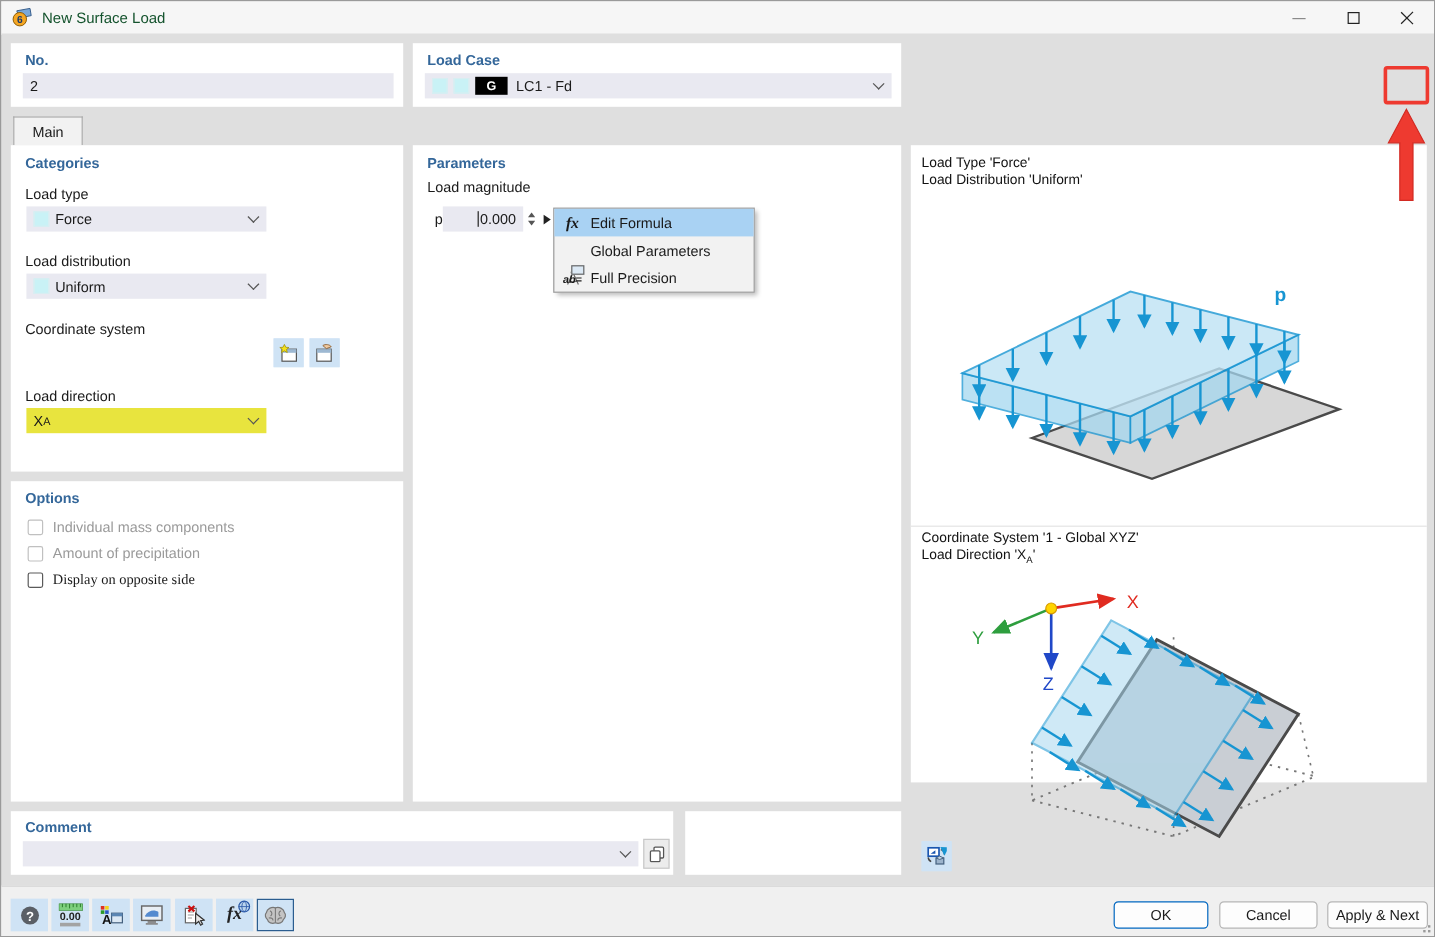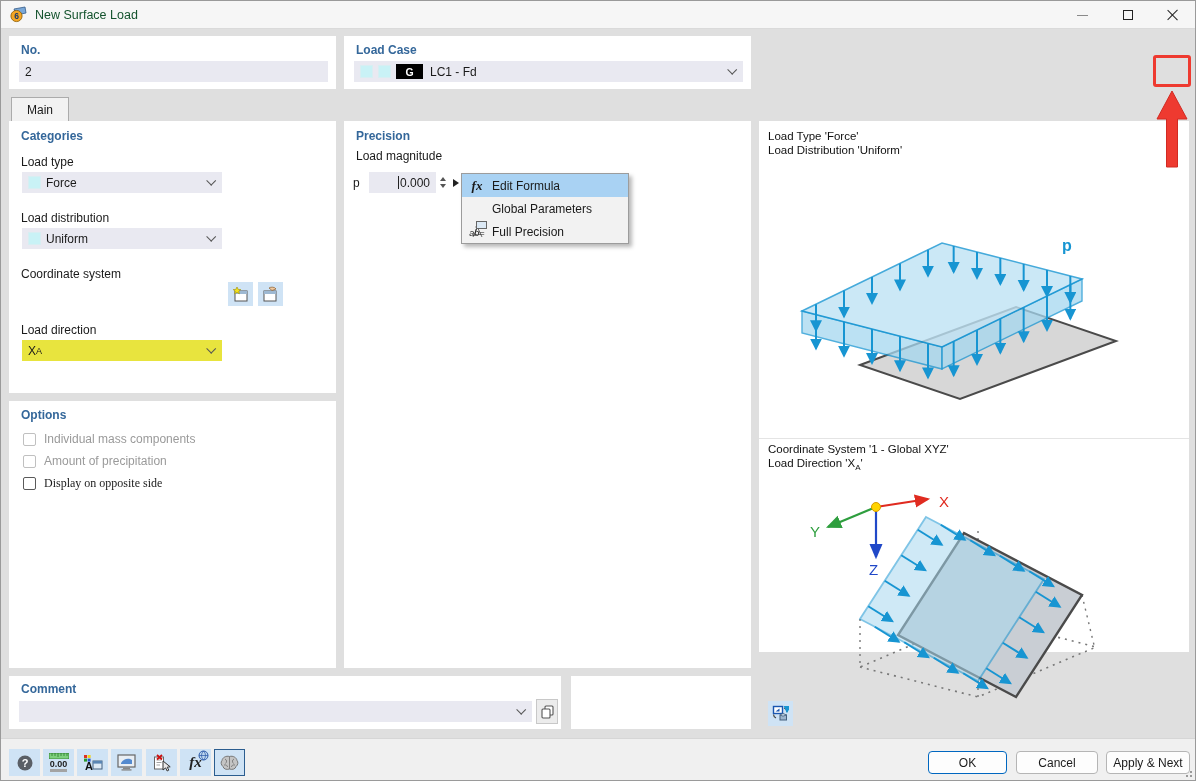--- a/index.html
+++ b/index.html
@@ -15,21 +15,21 @@
   .titlebar .app-icon { width:17px; height:17px; margin-left:9px; }
   .titlebar .title { margin-left:8px; font-size:12.5px; color:#14532d; }
   .win-btns { position:absolute; right:0; top:0; height:28px; display:flex; }
   .win-btn { width:45px; height:28px; display:flex; align-items:center; justify-content:center; cursor:pointer; }
   .glyph-min { width:11px; border-top:1px solid #8a8a8a; }
   .glyph-max { width:10px; height:10px; border:1.2px solid #222; }
   .glyph-close { position:relative; width:12px; height:12px; }
   .glyph-close:before,.glyph-close:after { content:""; position:absolute; left:5px; top:-1px; width:1.4px; height:14px; background:#222; }
   .glyph-close:before { transform:rotate(45deg);} .glyph-close:after { transform:rotate(-45deg);}
   
-  .panel { position:absolute; background:#ffffff; }
+  .panel { position:absolute; background:#ffffff;text-align:right; }
   .heading { color:#34679a; font-weight:bold; font-size:12px; }
   .flabel { color:#1a1a1a; font-size:12px; }
   .inputbox { background:#e9e9f1; height:21px; display:flex; align-items:center; padding:0 6px; }
   .dropdown { background:#e9e9f1; height:21px; display:flex; align-items:center; padding:0 6px; position:relative; cursor:pointer; }
   .chev { position:absolute; right:8px; top:6px; width:7px; height:7px;
     border-right:1.6px solid #555; border-bottom:1.6px solid #555; transform:rotate(45deg) translateY(-1px); }
   .swatch { width:13px; height:13px; background:#c9f2f6; border:1px solid #d8eef2; margin-right:5px; flex:none; }
   .gbadge { background:#000; color:#fff; font-weight:bold; font-size:10.5px; width:27px; height:15px;
     display:flex; align-items:center; justify-content:center; margin-right:7px; flex:none; }
   .iconbtn { background:#cfe3f5; border:1px solid #cfe3f5; display:flex; align-items:center; justify-content:center; cursor:pointer; }
@@ -40,21 +40,21 @@
   
   .tab { position:absolute; left:10px; top:96px; width:58px; height:24px; background:#f2f2f2;
     border:1px solid #ababab; border-bottom:none; display:flex; align-items:center; justify-content:center; cursor:pointer; }
   
   .menu { position:absolute; left:460px; top:172px; width:168px; background:#f2f2f2;
     border:1px solid #9c9c9c; box-shadow:3px 3px 4px rgba(0,0,0,.28); z-index:20; }
   .menu-item { height:23px; display:flex; align-items:center; cursor:pointer; }
   .menu-item.selected { background:#a9d2f3; }
   .menu-ic { width:30px; display:flex; align-items:center; justify-content:center; flex:none; }
   .fx-glyph { font-family:"Liberation Serif", serif; font-style:italic; font-weight:bold; font-size:13px; }
-  .ab-glyph { font-size:9px; font-weight:normal; font-style:italic; position:relative;margin-top:48px; }
+  .ab-glyph { font-size:9px; font-weight:bold; font-style:italic; position:relative;margin-top:48px; }
   .ab-glyph:before { content:""; position:absolute; right:-2px; top:-7px; width:9px; height:6px; border:1px solid #666; background:#dce9f5; }
   
   .btn { position:absolute; height:23px; background:#fdfdfd; border:1px solid #b5b5b5; border-radius:4px;
     display:flex; align-items:center; justify-content:center; font-size:12px; cursor:pointer; }
   .btn.default { border:1px solid #0067c0; }
   .toolbtn { position:absolute; top:748px; width:31px; height:27px; background:#cfe3f5; border:1px solid #cfe3f5;
     display:flex; align-items:center; justify-content:center; cursor:pointer; }
   .toolbtn.selected { border:1px solid #2b5d8f; }
   
   .red-box { position:absolute; left:1152px; top:54px; width:38px; height:32px;
@@ -173,21 +173,21 @@
       <span class="cbox disabled"></span>
       <span class="clabel disabled">Amount of precipitation</span>
     </div>
     <div class="checkrow" style="left:14px; top:75px;font-family:Liberation Serif, serif;">
       <span class="cbox"></span>
       <span class="clabel">Display on opposite side</span>
     </div>
   </div>
 
   <div class="panel" style="left:343px; top:120px; width:407px; height:547px;">
-    <div class="heading" style="position:absolute; left:12px; top:8px;">Precision</div>
+    <div class="heading" style="position:absolute; left:12px; top:8px;">Parameters</div>
     <div class="flabel" style="position:absolute; left:12px; top:28px;">Load magnitude</div>
     <div style="position:absolute; left:6px; top:51px; display:flex; align-items:center;">
       <span class="flabel" style="width:19px; padding-left:3px;">p</span>
       <div class="inputbox" style="width:67px; justify-content:flex-end;">
         <span class="caret"></span>
         <span>0.000</span>
       </div>
       <span class="spin">
           <span class="tri-up"></span>
           <span class="tri-dn"></span>

